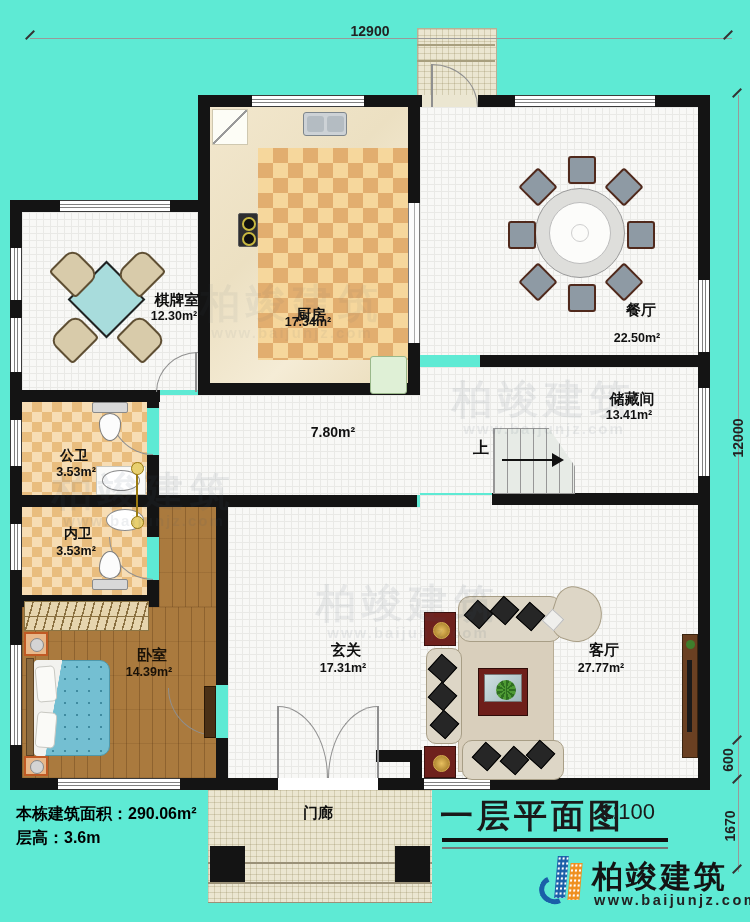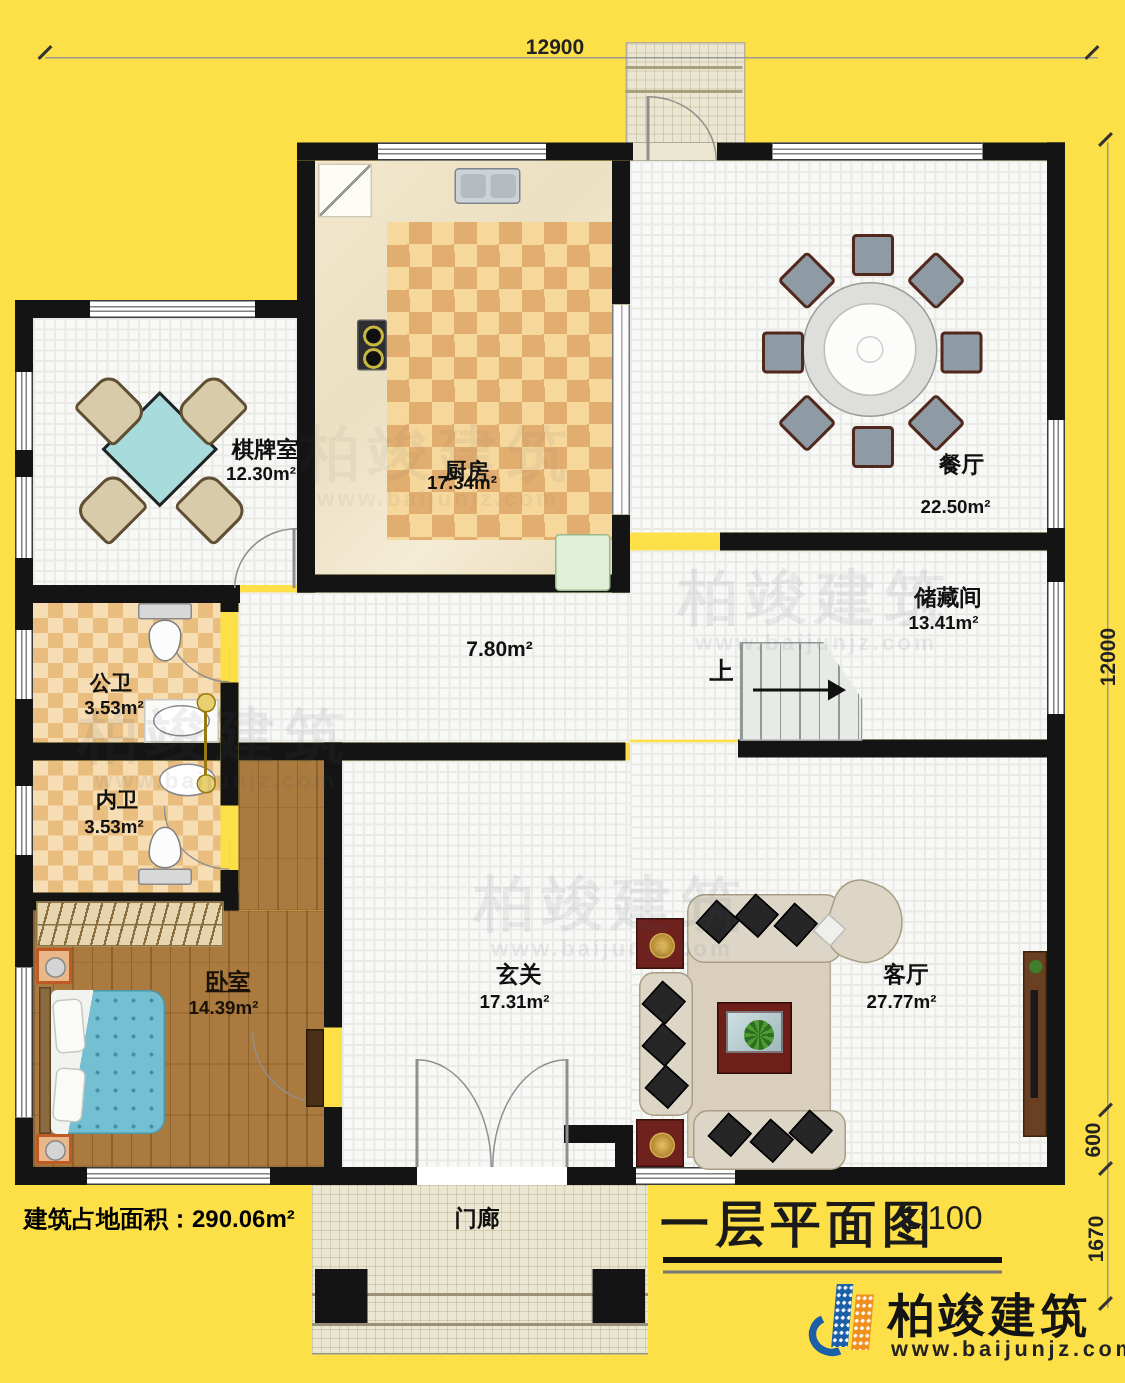--- a/index.html
+++ b/index.html
@@ -1,16 +1,16 @@
 <!DOCTYPE html>
 <html><head>
 <meta charset="utf-8">
 <style>
   html,body{margin:0;padding:0;background:#fff;font-family:"Liberation Sans",sans-serif;}
-  .page{position:relative;width:750px;height:922px;background:#fde047;overflow:hidden;}
+  .page{position:relative;width:750px;height:922px;background:#5eead4;overflow:hidden;}
   .abs{position:absolute;}
   .wall{position:absolute;background:#141414;z-index:5;}
   .floor-grid{position:absolute;background-color:#f8f8f6;
     background-image:linear-gradient(#e9e9e6 1px,transparent 1px),linear-gradient(90deg,#e9e9e6 1px,transparent 1px);
     background-size:7px 7px;z-index:1;}
   .marble{position:absolute;background:linear-gradient(135deg,#f2e7cd 0%,#ece0c2 40%,#f5ecd6 70%,#eadcba 100%);z-index:1;}
   .checker-k{position:absolute;background:repeating-conic-gradient(#e2ae6f 0% 25%,#f6d79c 0% 50%);background-size:30px 30px;z-index:2;}
   .checker-b{position:absolute;background:repeating-conic-gradient(#e9bd7e 0% 25%,#f7ddb4 0% 50%);background-size:20px 20px;z-index:1;}
   .wood{position:absolute;background-color:#aa7a3e;
     background-image:repeating-linear-gradient(90deg,rgba(70,38,8,.28) 0 1px,transparent 1px 13px),
@@ -203,21 +203,21 @@
       <div class="abs" style="left:4px;top:4px;width:12px;height:12px;border-radius:50%;background:#d4d4d4;border:1px solid #888;"></div>
     </div>
   <div class="furn" style="left:26px;top:658px;width:8px;height:98px;background:#8a6a40;border:1px solid #5e4424;"></div>
   <div class="furn" style="left:34px;top:660px;width:76px;height:96px;background:#74bfd2;border:1px solid #4e98ab;border-radius:4px 10px 10px 4px;background-image:radial-gradient(circle,#3f8ba0 1.2px,transparent 1.4px);background-size:12px 12px;"></div>
   <div class="furn" style="left:34px;top:660px;width:34px;height:96px;background:linear-gradient(100deg,#f2f2ef 55%,transparent 56%);border-radius:4px 0 0 4px;"></div>
   <div class="furn" style="left:36px;top:666px;width:20px;height:36px;background:#fafaf7;border:1px solid #c8c8c2;border-radius:5px;transform:rotate(-5deg);"></div>
   <div class="furn" style="left:36px;top:712px;width:20px;height:36px;background:#fafaf7;border:1px solid #c8c8c2;border-radius:5px;transform:rotate(5deg);"></div>
   <div class="furn" style="left:24px;top:756px;width:24px;height:20px;background:#e8b88a;border:2px solid #c05a24;">
       <div class="abs" style="left:4px;top:2px;width:12px;height:12px;border-radius:50%;background:#d4d4d4;border:1px solid #888;"></div>
     </div>
-  <div class="rname" style="left:152px;top:655px;color:#1a1208;text-decoration:underline;">卧室</div>
+  <div class="rname" style="left:152px;top:655px;color:#1a1208;">卧室</div>
   <div class="rarea" style="left:149px;top:672px;color:#1a1208;">14.39m²</div>
 
   <div class="rname" style="left:346px;top:650px;">玄关</div>
   <div class="rarea" style="left:343px;top:668px;">17.31m²</div>
 
   <div class="furn" style="left:458px;top:632px;width:96px;height:140px;background:#d9cfbc;border:1px solid #b8ad96;"></div>
   <div class="furn" style="left:424px;top:612px;width:32px;height:34px;background:#6e211d;border:1px solid #3a0f0c;">
       <div class="abs" style="left:8px;top:9px;width:15px;height:15px;border-radius:50%;background:radial-gradient(#e8c060,#9a7020);border:1px solid #d8b050;"></div>
     </div>
   <div class="furn" style="left:424px;top:746px;width:32px;height:32px;background:#6e211d;border:1px solid #3a0f0c;">
@@ -242,21 +242,22 @@
   <div class="furn" style="left:496px;top:680px;width:20px;height:20px;border-radius:50%;background:repeating-conic-gradient(#2e6e20 0 20deg,#4e9a34 20deg 40deg);z-index:11;"></div>
   <div class="furn" style="left:682px;top:634px;width:16px;height:124px;background:#6a4022;border:1px solid #3a2410;z-index:8;"></div>
   <div class="furn" style="left:687px;top:660px;width:5px;height:72px;background:#1a1a1a;z-index:9;"></div>
   <div class="furn" style="left:686px;top:640px;width:9px;height:9px;border-radius:50%;background:#3e7e2c;z-index:9;"></div>
   <div class="rname" style="left:604px;top:650px;">客厅</div>
   <div class="rarea" style="left:601px;top:668px;">27.77m²</div>
 
   <div class="rname" style="left:318px;top:813px;z-index:7;">门廊</div>
 
   <div class="abs" style="left:16px;top:802px;z-index:20;">
-    <div class="stats-line">建筑占地面积：290.06m²</div>
+    <div class="stats-line">本栋建筑面积：290.06m²</div>
+    <div class="stats-line">层高：3.6m</div>
   </div>
 
   <div class="abs" style="left:440px;top:794px;font-size:33px;font-weight:bold;color:#1a1a1a;letter-spacing:4px;z-index:20;">一层平面图</div>
   <div class="abs" style="left:600px;top:799px;font-size:22px;color:#1a1a1a;z-index:20;">1:100</div>
   <div class="abs" style="left:442px;top:838px;width:226px;height:4px;background:#111;z-index:20;"></div>
   <div class="abs" style="left:442px;top:847px;width:226px;height:1.5px;background:#777;z-index:20;"></div>
 
   <div class="abs" style="left:539px;top:854px;width:50px;height:54px;z-index:20;">
     <div class="abs" style="left:0px;top:22px;width:30px;height:28px;border:5px solid #1a5fa8;border-top-color:transparent;border-right-color:transparent;border-radius:50%;transform:rotate(20deg);box-sizing:border-box;"></div>
     <div class="abs" style="left:17px;top:2px;width:11px;height:42px;background:#1a5fa8;transform:skewX(-5deg);background-image:radial-gradient(#fff 1px,transparent 1.2px);background-size:4px 5px;"></div>

